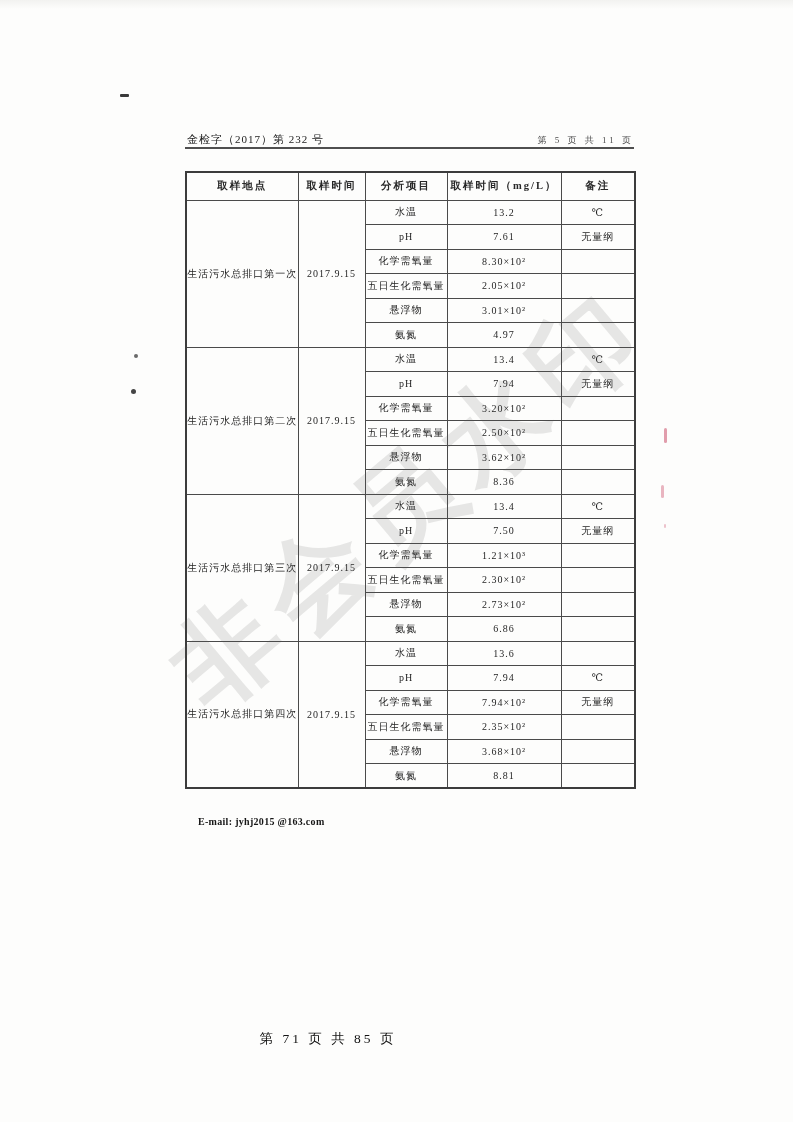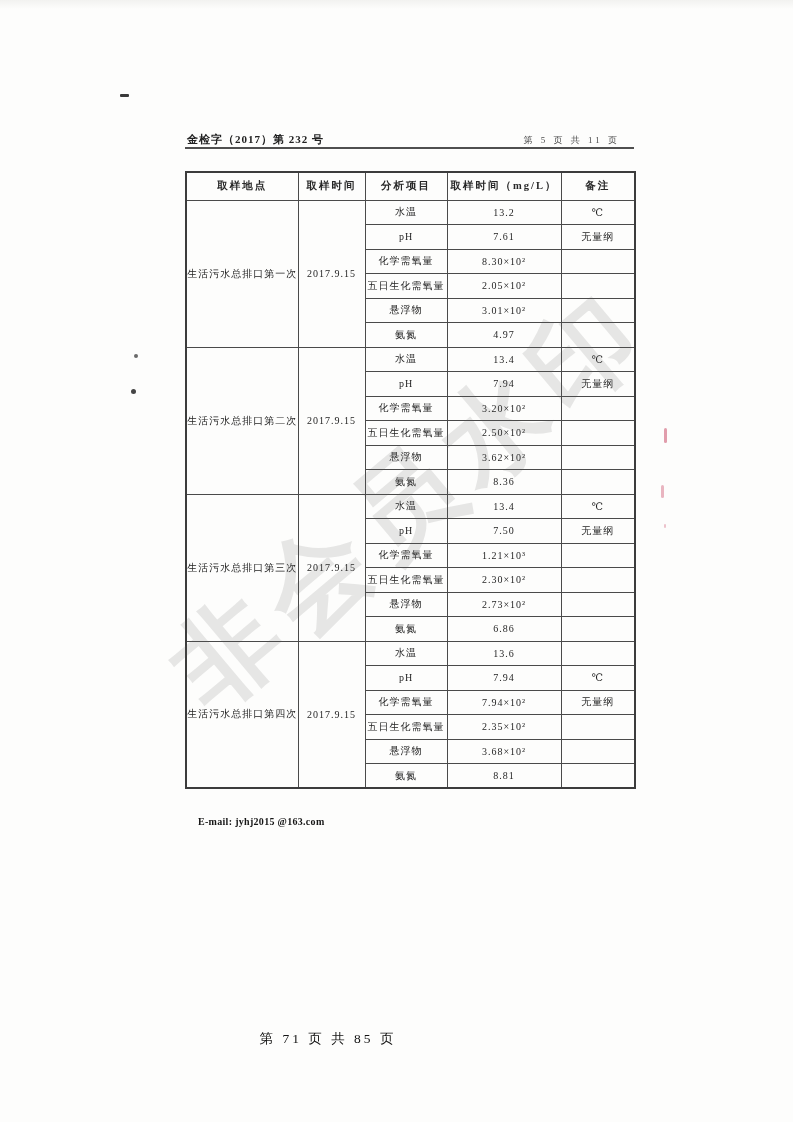--- a/index.html
+++ b/index.html
@@ -11,24 +11,24 @@
     position: relative;
     overflow: hidden;
   }
   .page {
     position: absolute; inset: 0;
     background: linear-gradient(180deg, #f2f2f0 0px, #fdfdfc 9px, #fdfdfc 100%);
   }
   
   .hdr-left {
     position: absolute; left: 187px; top: 132px;
-    font-size: 11px; font-weight: bold; letter-spacing: 1px; color: #222;
+    font-size: 11px; font-weight: normal; letter-spacing: 1px; color: #222;
   }
   .hdr-right {
-    position: absolute; left: 505px; top: 134px; width: 115px;
+    position: absolute; left: 519px; top: 134px; width: 115px;
     font-size: 9px; letter-spacing: 3px; color: #4c4c4c; text-align: right;
   }
   .hdr-rule {
     position: absolute; left: 185px; top: 147px; width: 449px; height: 2px;
     background: #4f4f4f;
   }
   .tbl-title {
     position: absolute; left: 185px; top: 155px; width: 449px;
     text-align: center; font-size: 12px; letter-spacing: 2px; color: #252525;
   }

